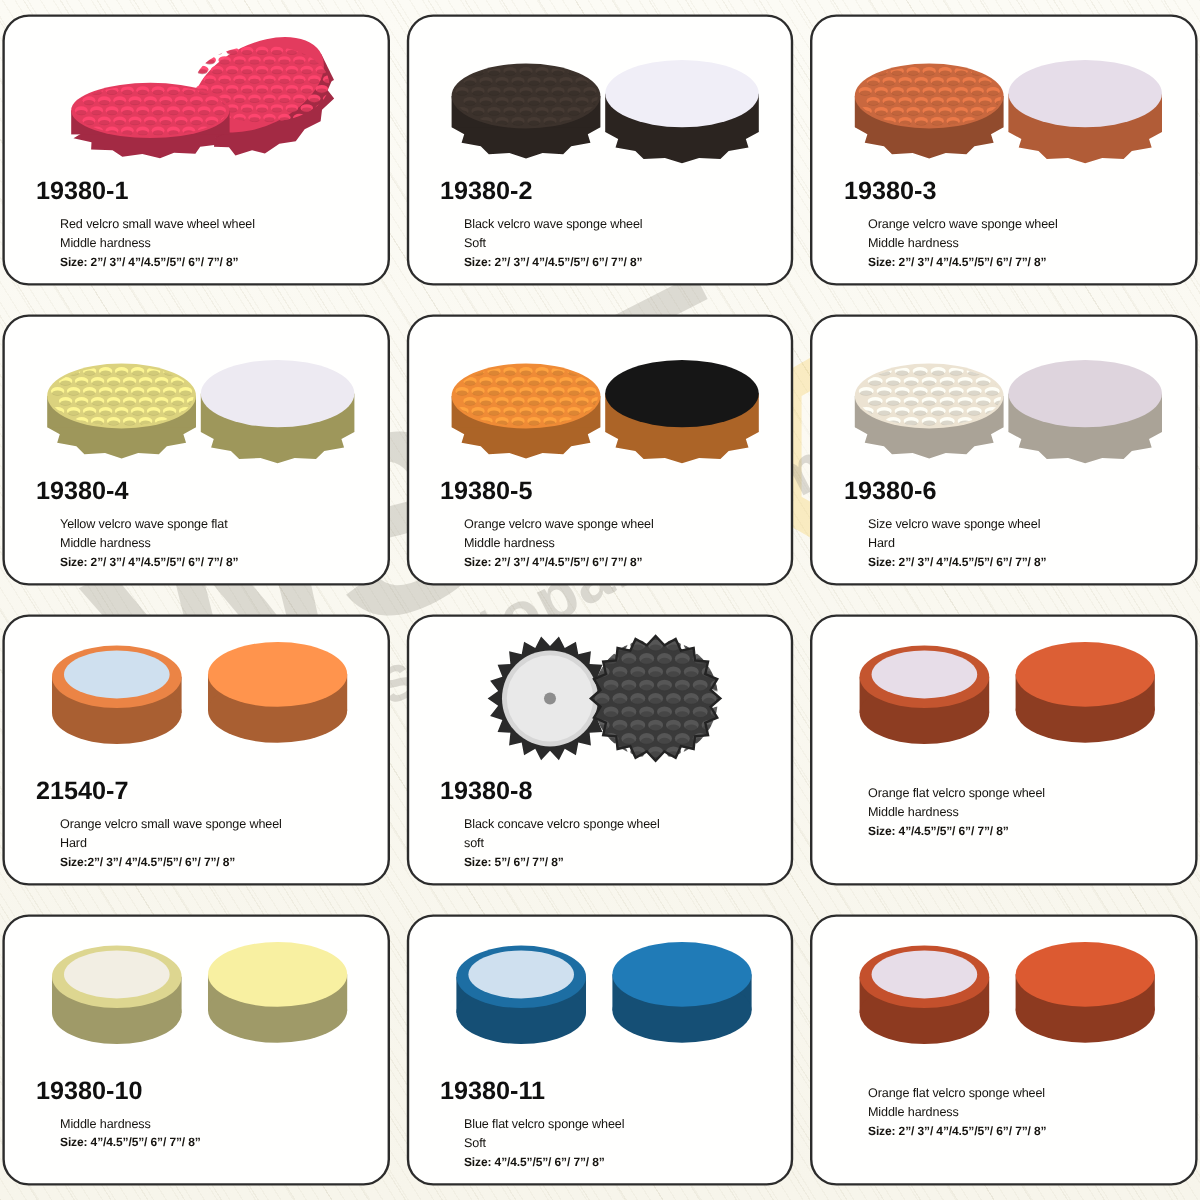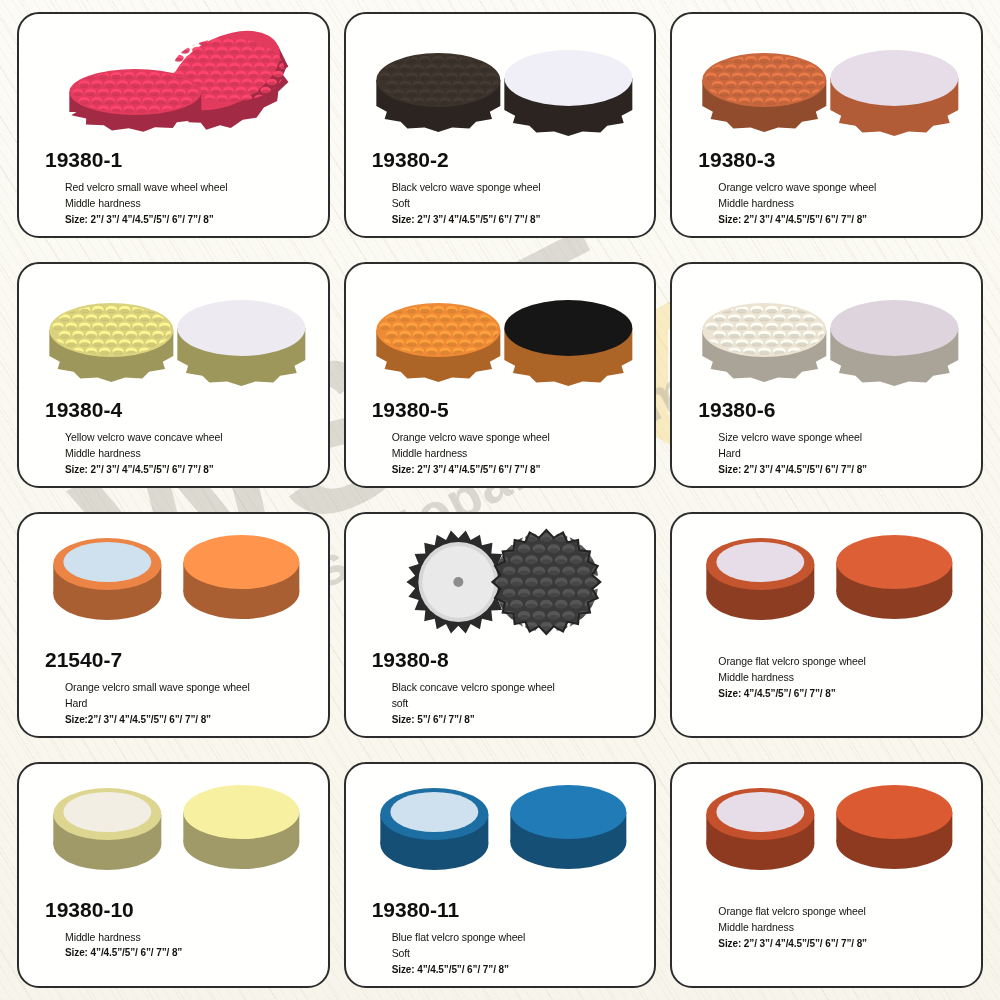--- a/index.html
+++ b/index.html
@@ -42,21 +42,21 @@
     margin-top:-12px;
   }
 
   
   #grid{
     position:absolute;inset:0;
     display:grid;
     grid-template-columns:repeat(3,1fr);
     grid-template-rows:repeat(4,1fr);
     gap:24px 14px;
-    padding:12px 17px;
+    padding:12px 2px;
     box-sizing:border-box;
   }
   .card{
     background:#fffffe;
     border:2px solid #2c2c2c;
     border-radius:22px;
     position:relative;
     overflow:hidden;
     display:flex;flex-direction:column;
     box-sizing:border-box;
@@ -768,21 +768,21 @@
             <ellipse cx="148" cy="82.83333333333334" rx="5.6" ry="3.333333333333334" fill="#fff895" opacity="0.95"></ellipse>
             <ellipse cx="148" cy="84.66666666666667" rx="4.533333333333334" ry="2.166666666666667" fill="#afa865" opacity="0.55"></ellipse>
           </g>
           <path d="M282.0,92.0L271.2,97.8L273.4,105.0L256.9,107.8L250.0,114.5L232.2,113.6L218.0,118.0L203.8,113.6L186.0,114.5L179.1,107.8L162.6,105.0L164.8,97.8L154.0,92.0L164.8,86.2L162.6,79.0L179.1,76.2L186.0,69.5L203.8,70.4L218.0,66.0L232.2,70.4L250.0,69.5L256.9,76.2L273.4,79.0L271.2,86.2L282.0,92.0Z" fill="#9e975b"></path>
           <rect x="154" y="60" width="128" height="32" fill="#9e975b"></rect>
           <ellipse cx="218" cy="60" rx="64" ry="28" fill="#edeaf2"></ellipse>
         </svg>
       </div>
       <div class="card-sku">19380-4</div>
       <div class="card-desc">
-        <div class="line-1">Yellow velcro wave concave wheel</div>
+        <div class="line-1">Yellow velcro wave sponge flat</div>
         <div class="line-2">Middle hardness</div>
         <div class="line-size">Size: 2”/ 3”/ 4”/4.5”/5”/ 6”/ 7”/ 8”</div>
       </div>
     </div>
     <div class="card">
       <div class="card-photo">
         <svg viewBox="0 0 300 128" width="100%" height="100%" style="position: absolute; inset: 0px;">
           <path d="M150.0,88.0L139.5,93.8L141.7,101.0L125.7,103.8L119.0,110.5L101.8,109.6L88.0,114.0L74.2,109.6L57.0,110.5L50.3,103.8L34.3,101.0L36.5,93.8L26.0,88.0L36.5,82.2L34.3,75.0L50.3,72.2L57.0,65.5L74.2,66.4L88.0,62.0L101.8,66.4L119.0,65.5L125.7,72.2L141.7,75.0L139.5,82.2L150.0,88.0Z" fill="#ac6427"></path>
           <rect x="26" y="62" width="124" height="26" fill="#ac6427"></rect>
           <ellipse cx="88" cy="62" rx="62" ry="27" fill="#ef8b36"></ellipse>

